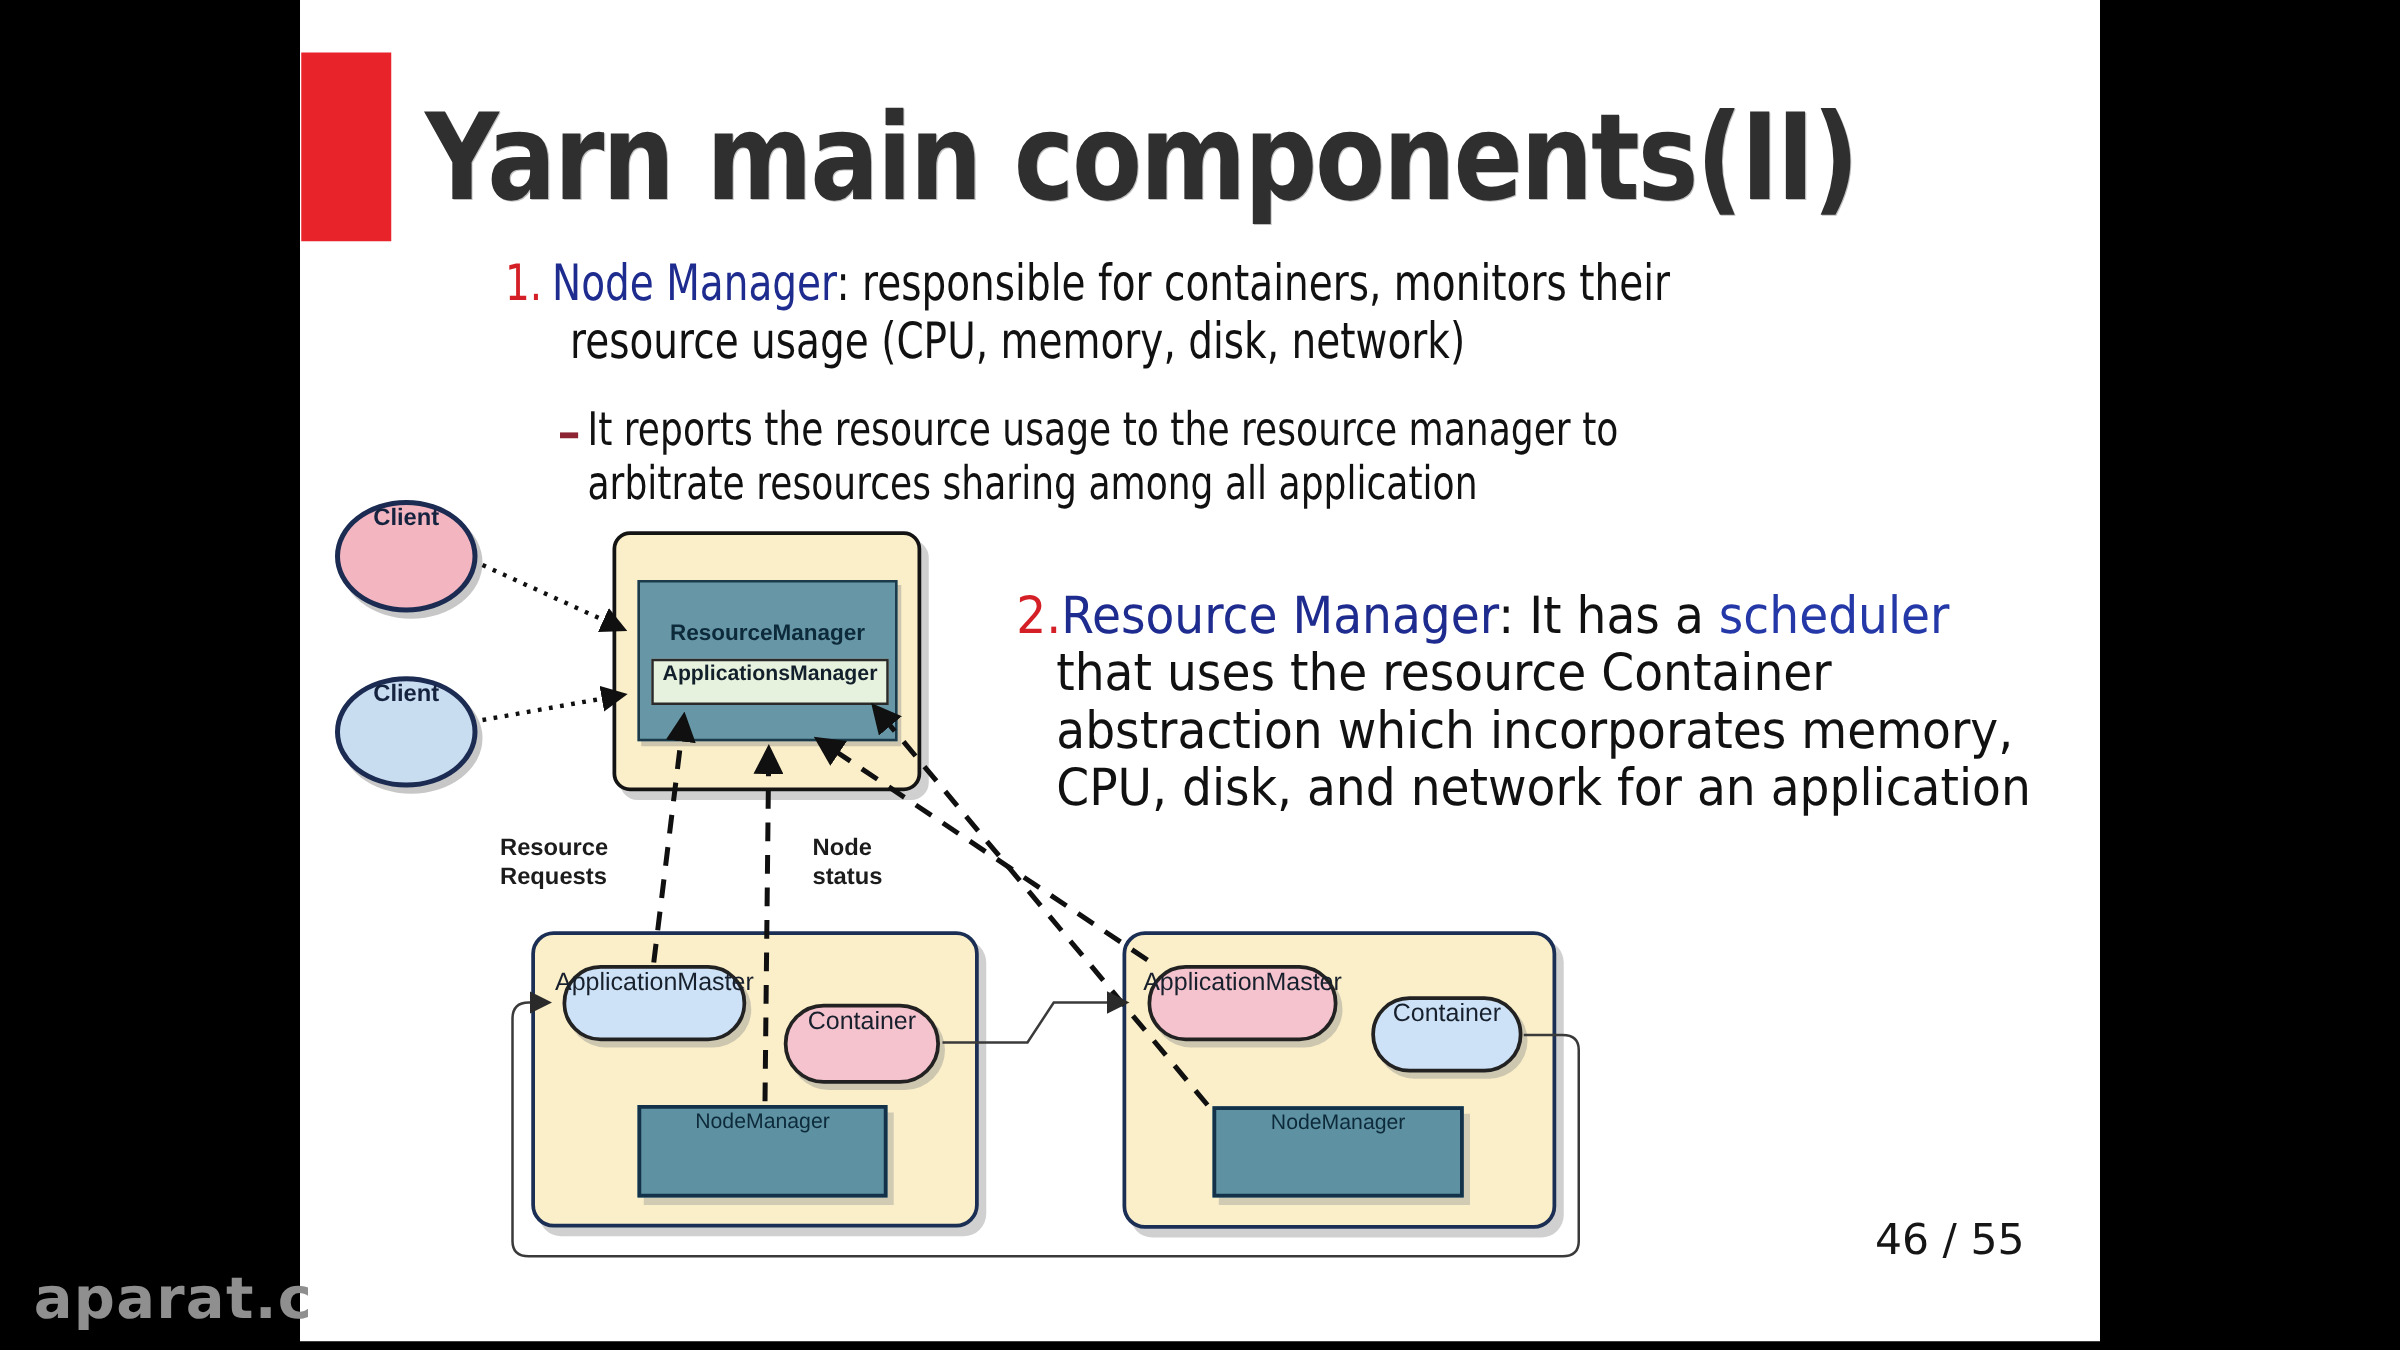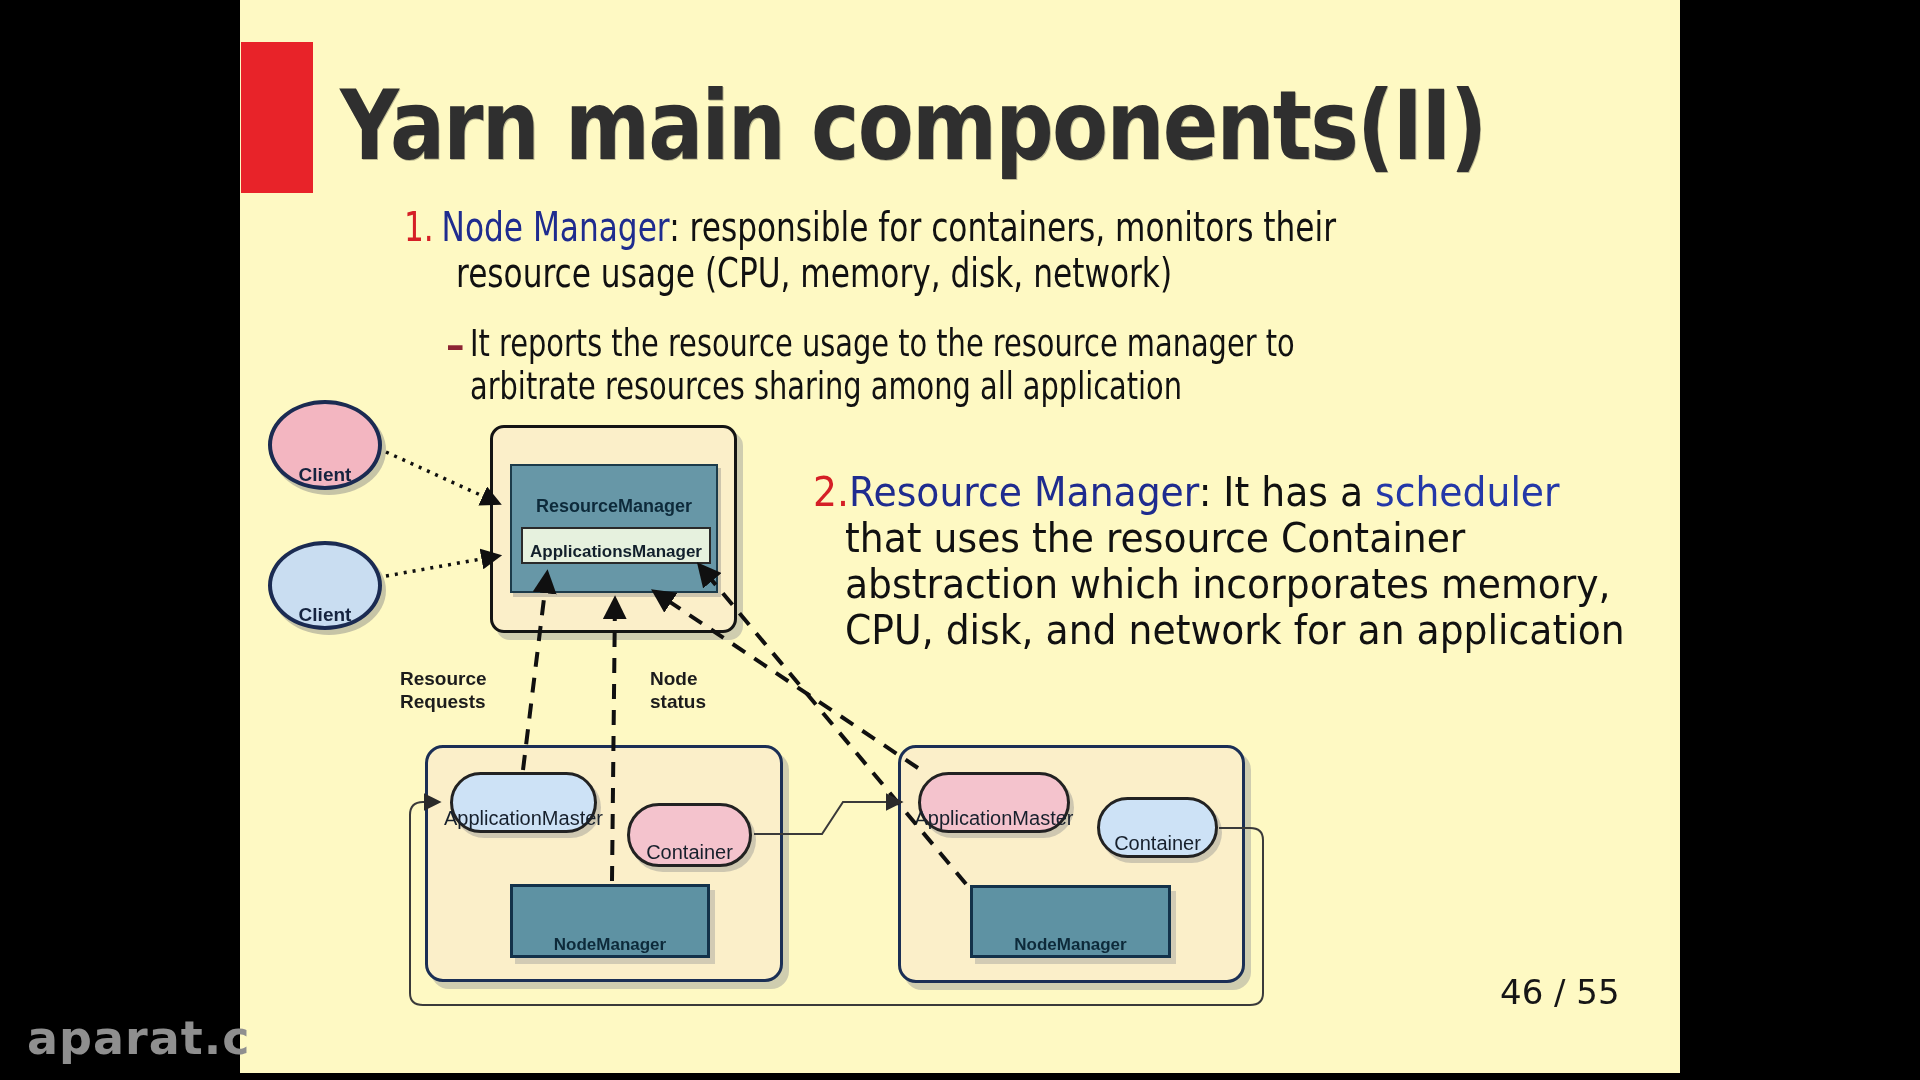--- a/index.html
+++ b/index.html
@@ -1,17 +1,17 @@
 <!DOCTYPE html>
 <html><head>
 <meta charset="utf-8">
 <style>
   html,body{margin:0;padding:0;background:#222;}
   #stage{
-    position:relative;width:1920px;height:1080px;background:#fef9c3;
+    position:relative;width:1920px;height:1080px;background:#ffffff;
     overflow:hidden;font-family:"Liberation Sans",sans-serif;
   }
   .bar{position:absolute;background:#000;z-index:5;}
   #bar-left{left:0;top:0;width:240px;height:1080px;}
   #bar-right{left:1680px;top:0;width:240px;height:1080px;}
   #bar-bottom{left:240px;top:1073px;width:1440px;height:7px;}
   #accent{position:absolute;left:241px;top:42px;width:72px;height:151px;background:#e82329;z-index:1;}
 
   .txt{position:absolute;white-space:pre;line-height:1;transform-origin:left top;color:#111;
        font-family:"DejaVu Sans",sans-serif;}
@@ -28,21 +28,21 @@
   #item2-l1{left:813px;top:472px;}
   #item2-l2{left:845px;top:518px;}
   #item2-l3{left:845px;top:564px;}
   #item2-l4{left:845px;top:610px;}
   .num-red{color:#d51f26;}
   .sp{margin-right:10px;}
   .term-navy{color:#1f2c8f;}
   .hl-navy{color:#2438a8;}
 
   
-  .dia{position:absolute;z-index:2;box-sizing:border-box;display:flex;align-items:flex-end;justify-content:center;
+  .dia{position:absolute;z-index:2;box-sizing:border-box;display:flex;align-items:flex-start;justify-content:center;
        font-family:"Liberation Sans",sans-serif;}
   .ellipse{border-radius:50%;border:4px solid #1b2b52;box-shadow:4px 5px 0 rgba(130,130,130,.45);
            font-size:19px;font-weight:600;color:#15233f;}
   #client-top{left:268px;top:400px;width:114px;height:90px;background:#f3b6c1;}
   #client-bottom{left:268px;top:541px;width:114px;height:89px;background:#c9ddf1;}
   .cream{background:#fbefc9;border:3px solid #1b2f55;border-radius:18px;
          box-shadow:6px 7px 0 rgba(150,150,150,.45);}
   #rm-outer{left:490px;top:425px;width:247px;height:208px;border-color:#141414;border-radius:14px;}
   #rm-teal{left:510px;top:464px;width:208px;height:129px;background:#6797a7;border:2px solid #1c3b4a;
            align-items:flex-start;justify-content:center;font-size:18px;font-weight:bold;color:#0d2a3a;
@@ -54,21 +54,21 @@
   #lbl-rr{left:400px;top:668px;width:135px;}
   #lbl-ns{left:650px;top:668px;width:130px;}
   #node-left{left:425px;top:745px;width:358px;height:237px;}
   #node-right{left:898px;top:745px;width:347px;height:238px;}
   .pill{border:3px solid #222;border-radius:32px;box-shadow:4px 5px 0 rgba(140,140,140,.4);
         font-size:20px;font-weight:normal;color:#17202c;z-index:3;}
   #n1-am{left:450px;top:772px;width:147px;height:61px;background:#cde2f6;}
   #n1-ct{left:627px;top:803px;width:125px;height:64px;background:#f4c3cd;}
   #n2-am{left:918px;top:772px;width:152px;height:61px;background:#f4c3cd;}
   #n2-ct{left:1097px;top:797px;width:121px;height:61px;background:#cde2f6;}
-  .nm{background:#5e92a3;border:3px solid #13324a;font-size:17px;font-weight:bold;color:#0d2a3a;
+  .nm{background:#5e92a3;border:3px solid #13324a;font-size:17px;font-weight:normal;color:#0d2a3a;
       box-shadow:5px 6px 0 rgba(150,150,150,.4);z-index:3;}
   #n1-nm{left:510px;top:884px;width:200px;height:74px;}
   #n2-nm{left:970px;top:885px;width:201px;height:73px;}
 
   #arrows{position:absolute;left:0;top:0;z-index:4;pointer-events:none;}
   #page-num{left:1500px;top:975px;font-size:34px;color:#161616;font-family:"DejaVu Sans",sans-serif;text-align:center;}
   #wm-clip{position:absolute;left:0;top:1005px;width:248px;height:70px;overflow:hidden;z-index:6;}
   #watermark{position:absolute;left:27px;top:6px;font-size:46px;font-weight:bold;color:#8f8f8f;
              letter-spacing:1px;font-family:"DejaVu Sans",sans-serif;white-space:pre;}
 </style>

